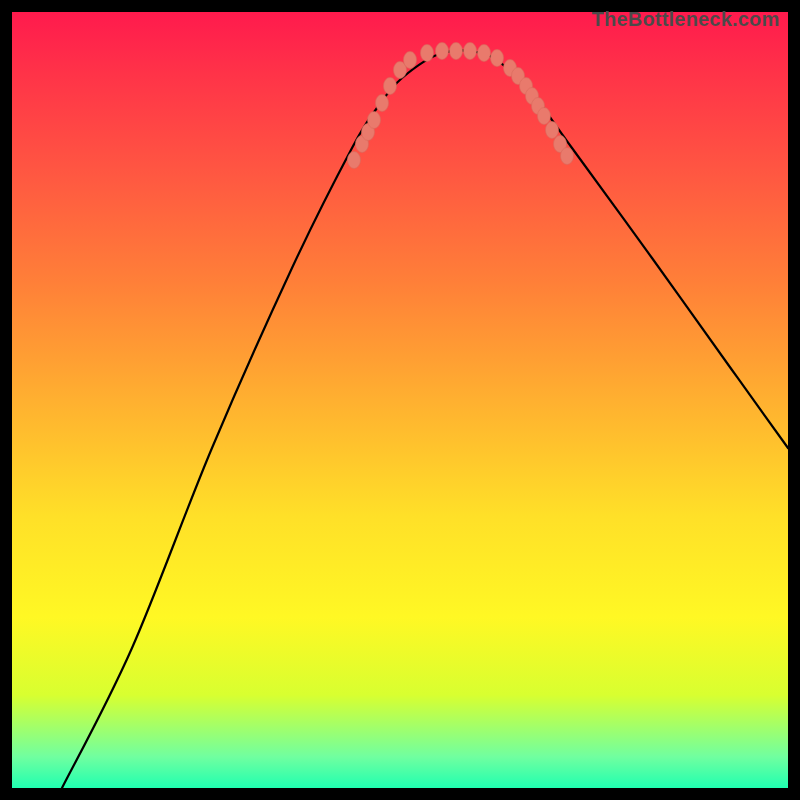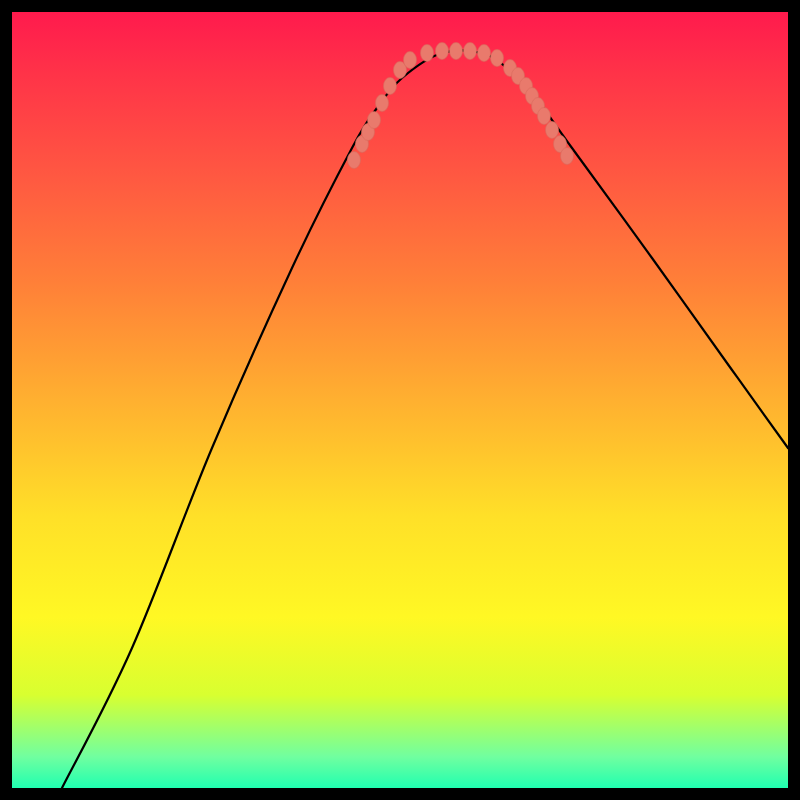--- a/index.html
+++ b/index.html
@@ -59,20 +59,21 @@
   .marker {
     fill: #e97a6c;
     stroke: #d86a5c;
     stroke-width: 0.6;
   }
 </style>
 </head>
 <body>
 
 <div class="chart-frame">
+  <div class="watermark">TheBottleneck.com</div>
 
   <svg class="curve" viewBox="0 0 776 776" preserveAspectRatio="none">
     <path id="curve-path" class="main-curve" d="M 50 776 C 61.7 752.7, 95.0 692.7, 120 636 C 145.0 579.3, 173.3 499.3, 200 436 C 226.7 372.7, 256.7 306.0, 280 256 C 303.3 206.0, 325.8 162.7, 340 136 C 354.2 109.3, 356.7 107.7, 365 96 C 373.3 84.3, 379.2 75.2, 390 66 C 400.8 56.8, 416.7 45.2, 430 41 C 443.3 36.8, 459.2 38.5, 470 41 C 480.8 43.5, 486.7 49.3, 495 56 C 503.3 62.7, 509.2 67.7, 520 81 C 530.8 94.3, 540.0 108.5, 560 136 C 580.0 163.5, 613.3 209.0, 640 246 C 666.7 283.0, 697.3 326.3, 720 358 C 742.7 389.7, 766.7 423.0, 776 436"></path>
     <g id="markers-group">
         <ellipse cx="342" cy="148" rx="6.5" ry="8.5" class="marker"></ellipse>
         <ellipse cx="350" cy="132" rx="6.5" ry="8.5" class="marker"></ellipse>
         <ellipse cx="356" cy="120" rx="6.5" ry="8.5" class="marker"></ellipse>
         <ellipse cx="362" cy="108" rx="6.5" ry="8.5" class="marker"></ellipse>
         <ellipse cx="370" cy="91" rx="6.5" ry="8.5" class="marker"></ellipse>
         <ellipse cx="378" cy="74" rx="6.5" ry="8.5" class="marker"></ellipse>

